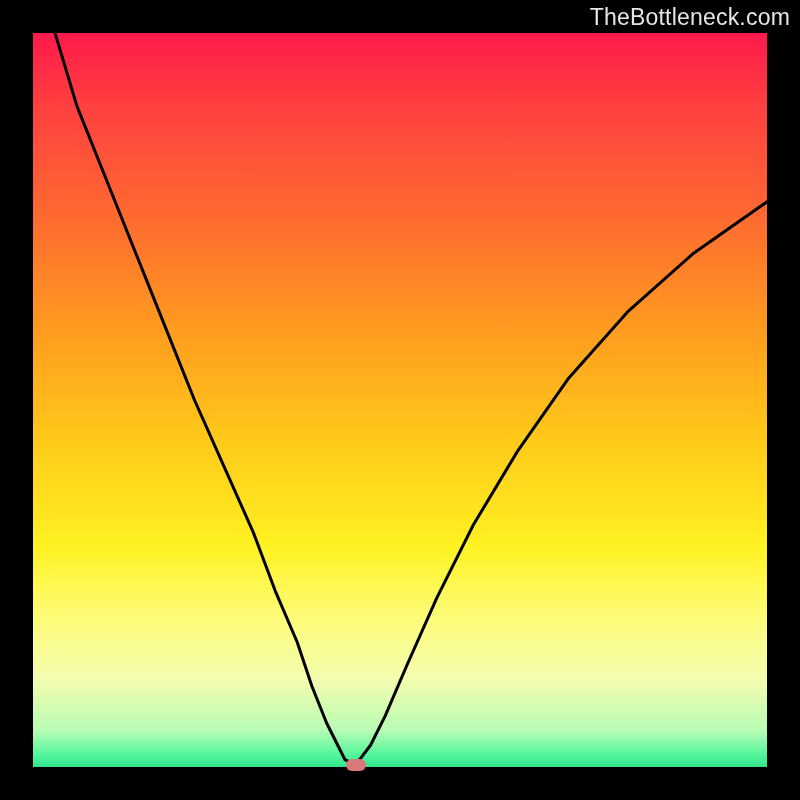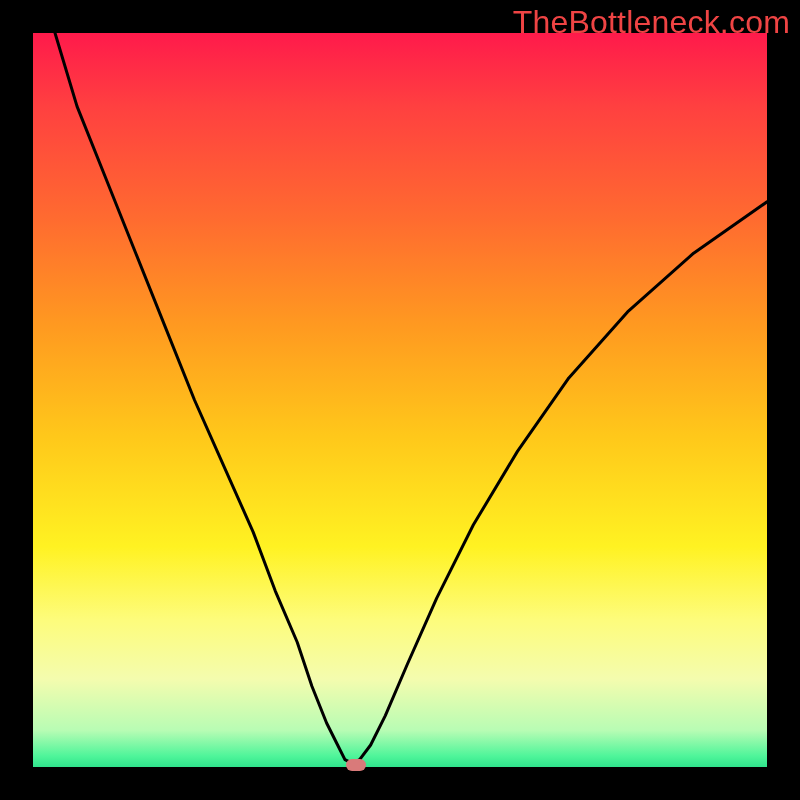--- a/index.html
+++ b/index.html
@@ -13,22 +13,22 @@
   }
   .wrap {
     position: relative;
     width: 800px;
     height: 800px;
   }
   .watermark {
     position: absolute;
     top: 4px;
     right: 10px;
-    color: #ef4444;
-    font-size: 32px;
+    color: #e5e5e5;
+    font-size: 23px;
     font-weight: 500;
     letter-spacing: 0.2px;
     z-index: 3;
   }
   .plot {
     position: absolute;
     left: 33px;
     top: 33px;
     width: 734px;
     height: 734px;

